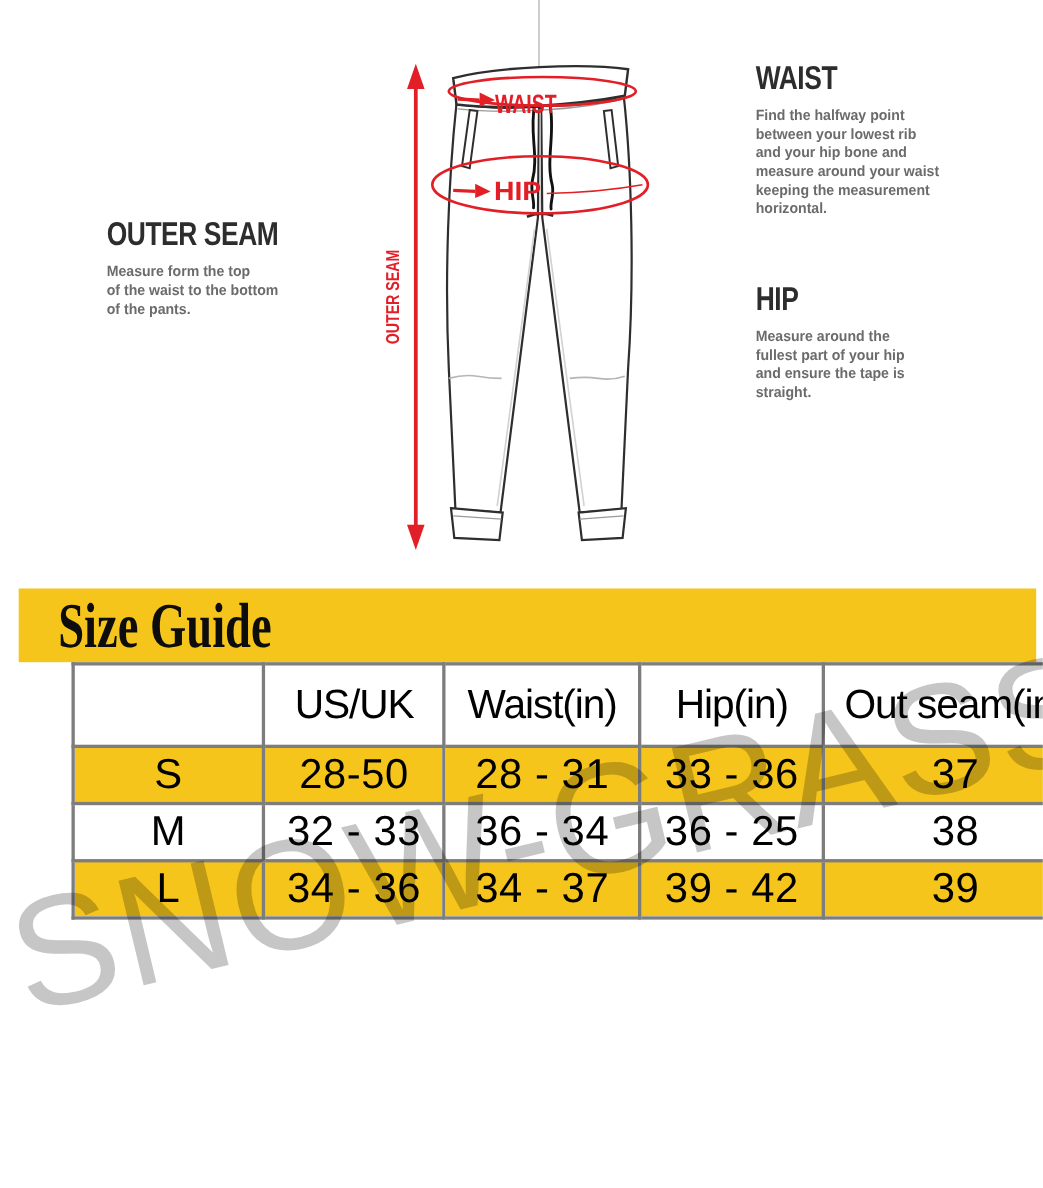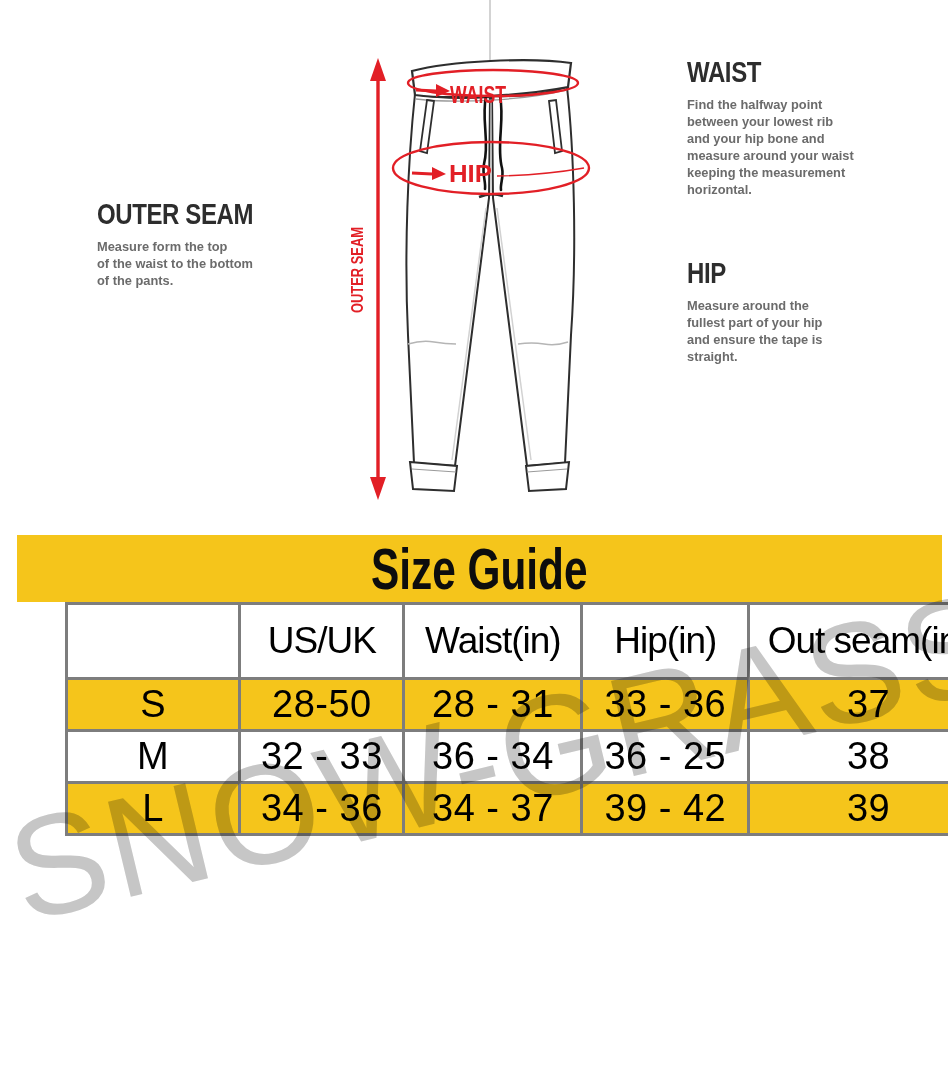--- a/index.html
+++ b/index.html
@@ -22,21 +22,21 @@
   #waist-block{left:687px;top:57px;width:240px;}
   #hip-block{left:687px;top:258px;width:240px;}
 
   
   #diagram-svg{position:absolute;left:0;top:0;}
   .red-label{font-weight:bold;fill:#e21f26;}
 
   
   #banner{
     position:absolute;left:17px;top:535px;width:925px;height:67px;
-    background:#F5C51B;display:flex;align-items:center;justify-content:center;
+    background:#F5C51B;display:flex;align-items:center;justify-content:flex-start;font-family:Liberation Serif, serif;
   }
   #banner-title{
     font-size:58px;font-weight:bold;color:#0d0d0d;line-height:58px;
     display:inline-block;transform:scaleX(0.73);transform-origin:center;
     white-space:nowrap;
   }
 
   
   #table-wrap{position:absolute;left:17px;top:602px;width:925px;margin-left:48px;}
   table{width:100%;border-collapse:collapse;table-layout:fixed;}

